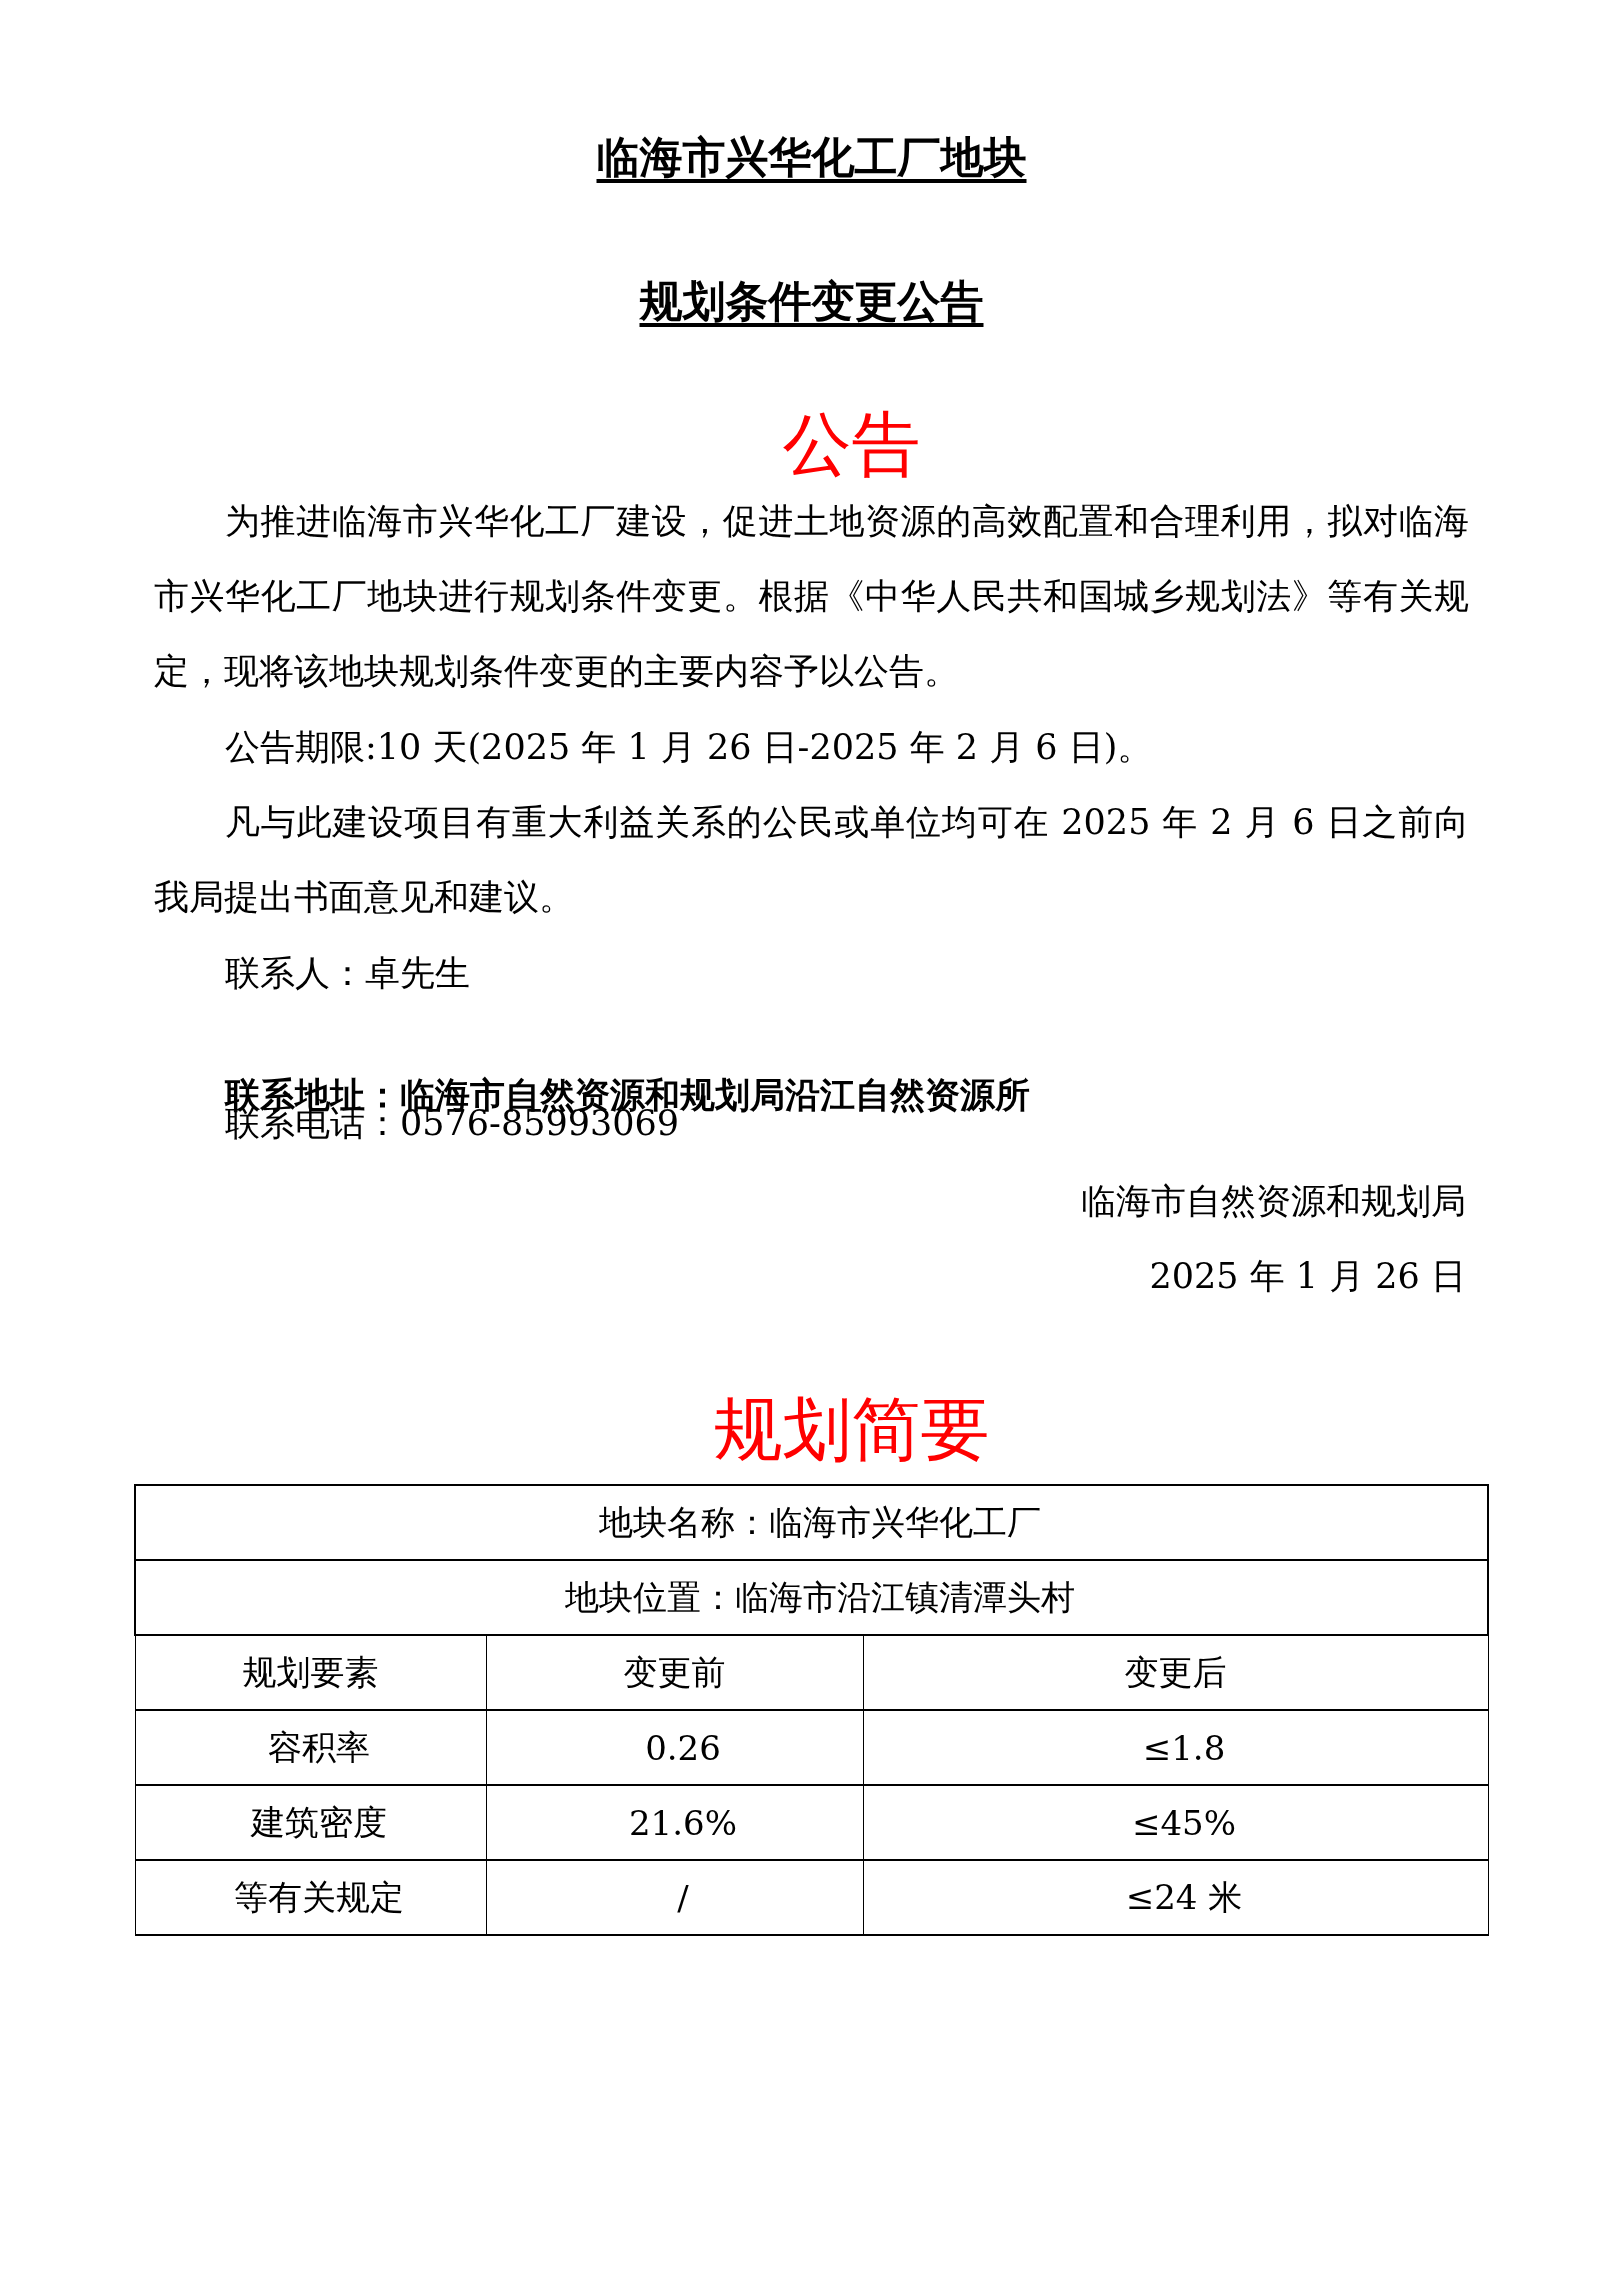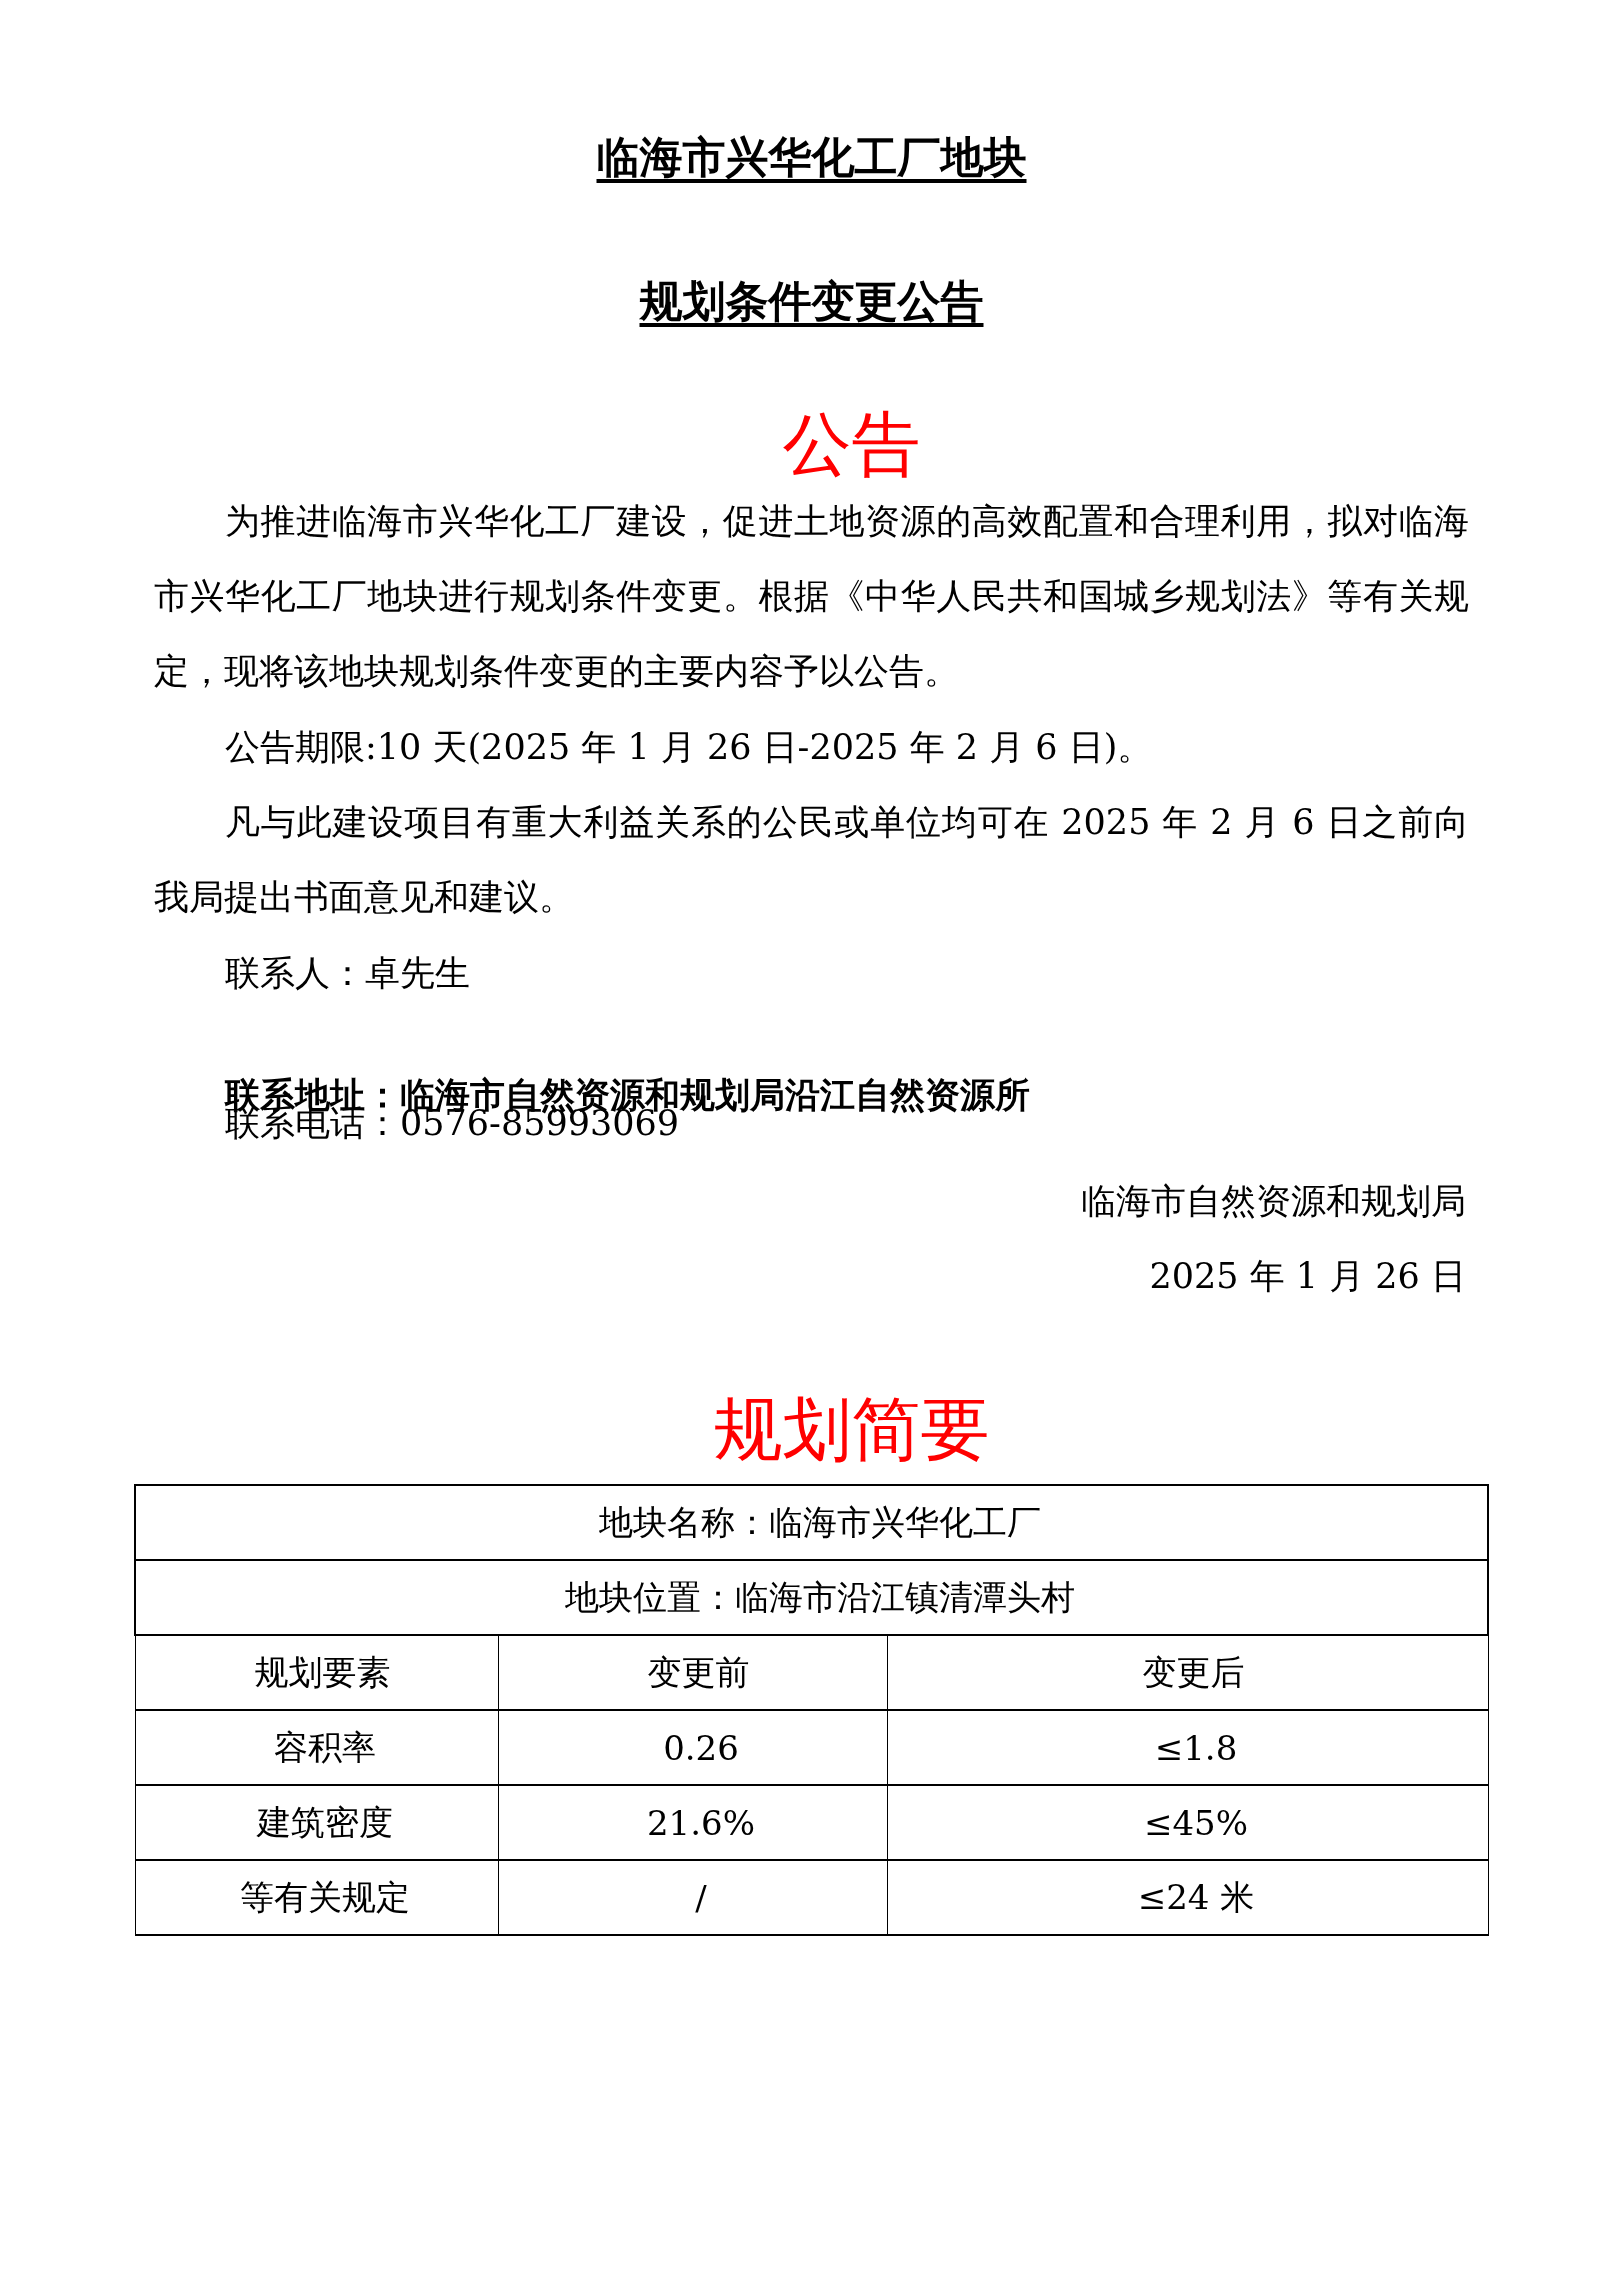--- a/index.html
+++ b/index.html
@@ -11,21 +11,21 @@
   .title span { text-decoration: underline; text-decoration-thickness: 3.9px; text-underline-offset: 6.5px; }
   .red-heading { position: absolute; left: 0; width: 1623px; text-align: center;
                  color: #ff0000; font-family: "DejaVu Sans", "Liberation Sans", sans-serif; margin-left: 40px; }
   .para { position: absolute; left: 154px; width: 1315px; font-size: 35px; line-height: 75px;
           text-align: justify; text-align-last: left; }
   .indent { text-indent: 71px; }
   .right { position: absolute; right: 157px; font-size: 35px; line-height: 52px; text-align: left; }
   table.summary { position: absolute; left: 134px; top: 1484px; width: 1355px;
                   border-collapse: collapse; font-size: 34px; }
   table.summary td { border: 2px solid #000; height: 73px; padding: 0 0 0 17px; vertical-align: middle; text-align: center; }
-  table.summary td.center { padding-left: 12px; }
+  table.summary td.center { padding-left: 0; }
   table.summary td.thin { border-left-width: 1.3px; border-right-width: 1.3px; }
 </style>
 </head>
 <body>
 
 <div class="title" style="top:128px;">
   <span>临海市兴华化工厂地块</span>
 </div>
 <div class="title" style="top:272px;">
   <span>规划条件变更公告</span>

